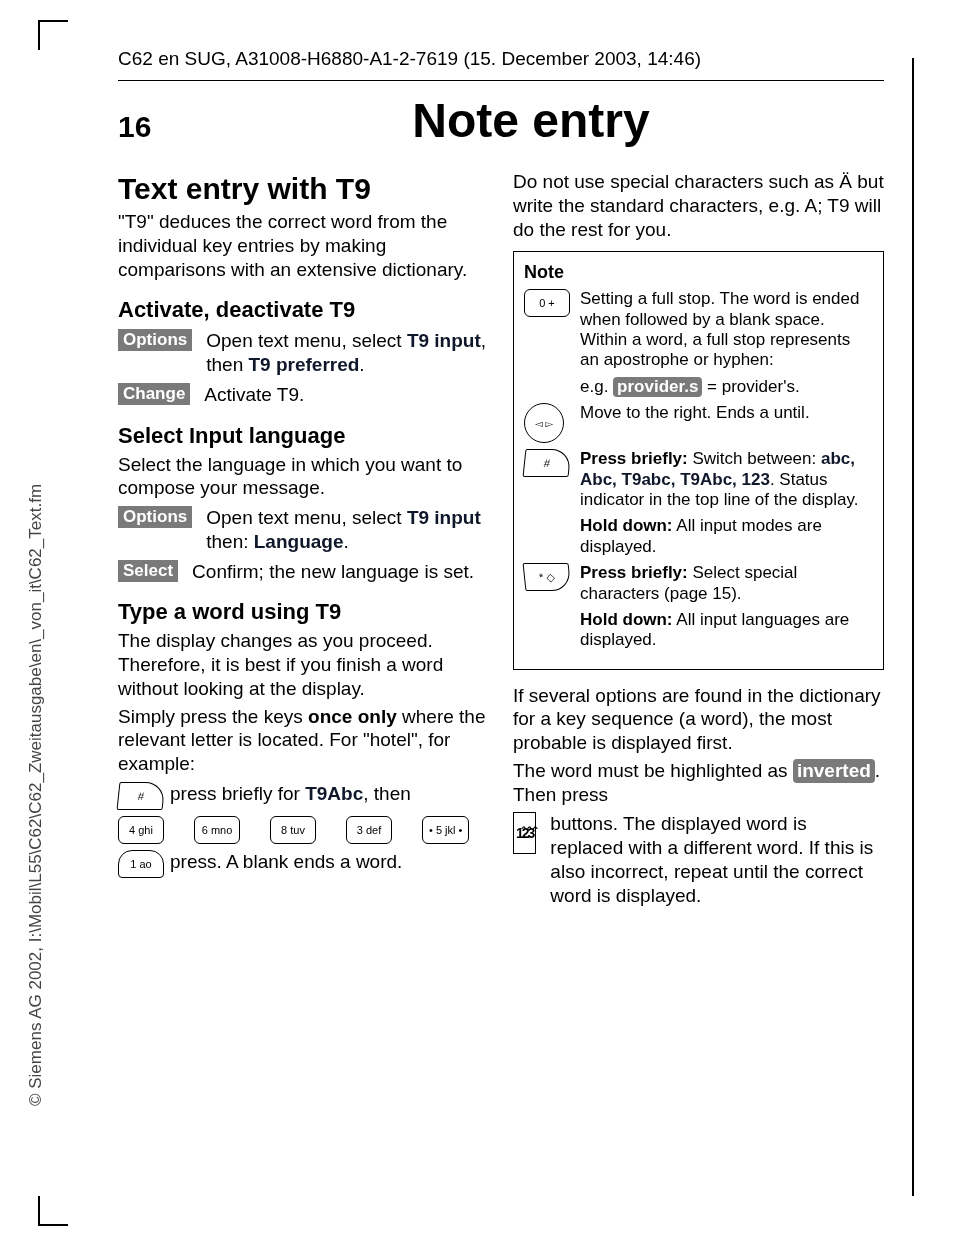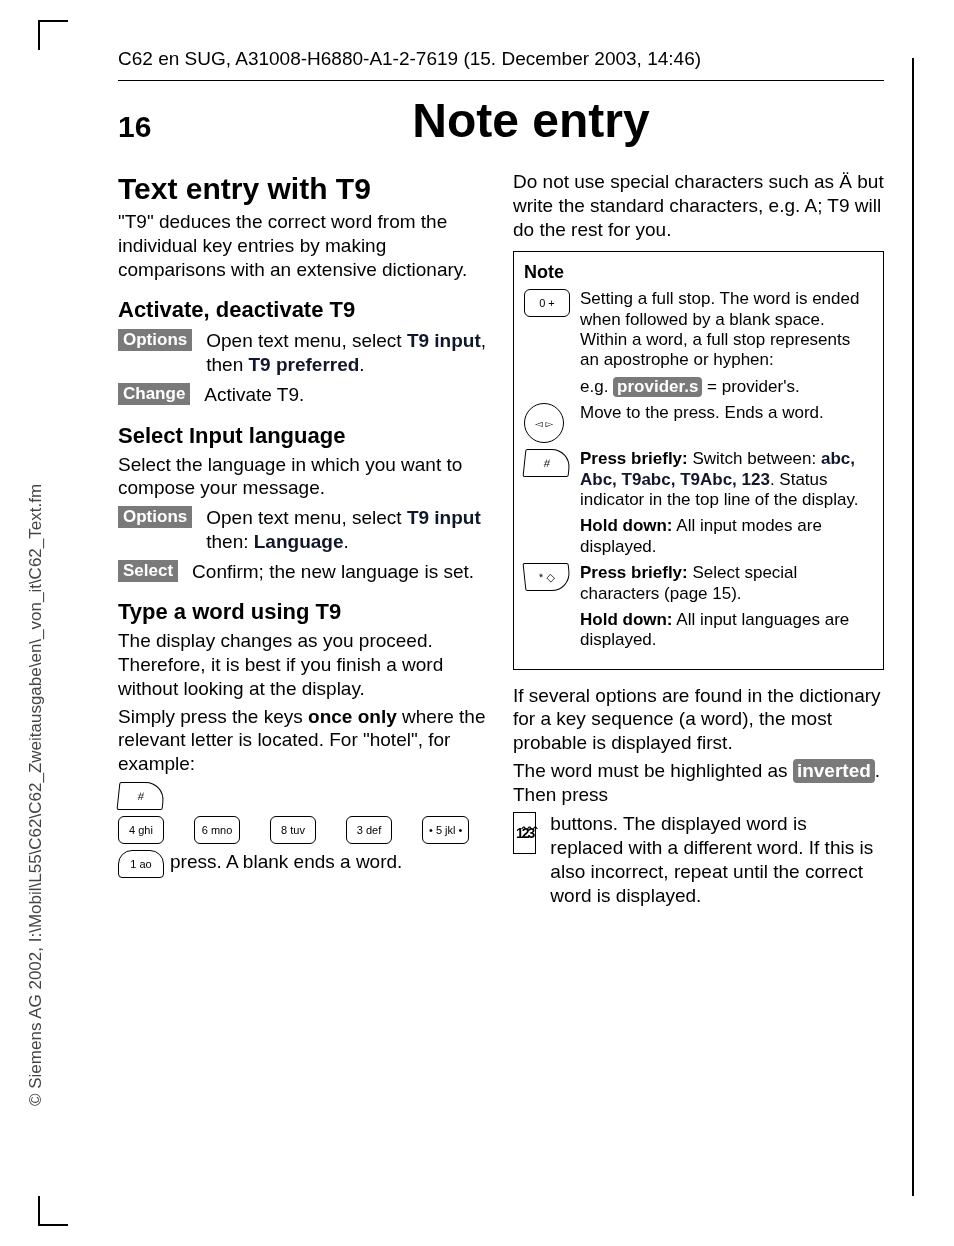--- a/index.html
+++ b/index.html
@@ -117,20 +117,23 @@
         <span class="desc">Confirm; the new language is set.</span>
       </div>
 
       <h2 class="sub">Type a word using T9</h2>
       <p class="body">The display changes as you proceed. Therefore, it is best if you finish a word without looking at the display.</p>
       <p class="body">
         <span>Simply press the keys </span><b>once only</b><span> where the relevant letter is located. For "hotel", for example:</span>
       </p>
       <div class="row">
         <span class="keycap hash">#</span>
+        <span class="desc">
+          <span>press briefly for </span><span class="grey">T9Abc</span><span>, then</span>
+        </span>
       </div>
       <div class="keyrow">
         <span class="keycap">4 ghi</span>
         <span class="keycap">6 mno</span>
         <span class="keycap">8 tuv</span>
         <span class="keycap">3 def</span>
         <span class="keycap">• 5 jkl •</span>
       </div>
       <div class="row">
         <span class="keycap round">1 ao</span>
@@ -149,21 +152,21 @@
           <div class="ntext">Setting a full stop. The word is ended when followed by a blank space. Within a word, a full stop represents an apostrophe or hyphen:</div>
         </div>
         <div class="note-row">
           <div class="ncol1"></div>
           <div class="ntext">
             <span>e.g. </span><span class="inv">provider.s</span><span> = provider's.</span>
           </div>
         </div>
         <div class="note-row">
           <div class="ncol1"><span class="navcircle">◅ ▻</span></div>
-          <div class="ntext">Move to the press. Ends a word.</div>
+          <div class="ntext">Move to the right. Ends a until.</div>
         </div>
         <div class="note-row">
           <div class="ncol1"><span class="keycap hash">#</span></div>
           <div class="ntext">
             <b>Press briefly:</b><span> Switch between: </span><span class="grey">abc, Abc, T9abc, T9Abc, 123</span><span>. Status indicator in the top line of the display.</span>
           </div>
         </div>
         <div class="note-row">
           <div class="ncol1"></div>
           <div class="ntext">

